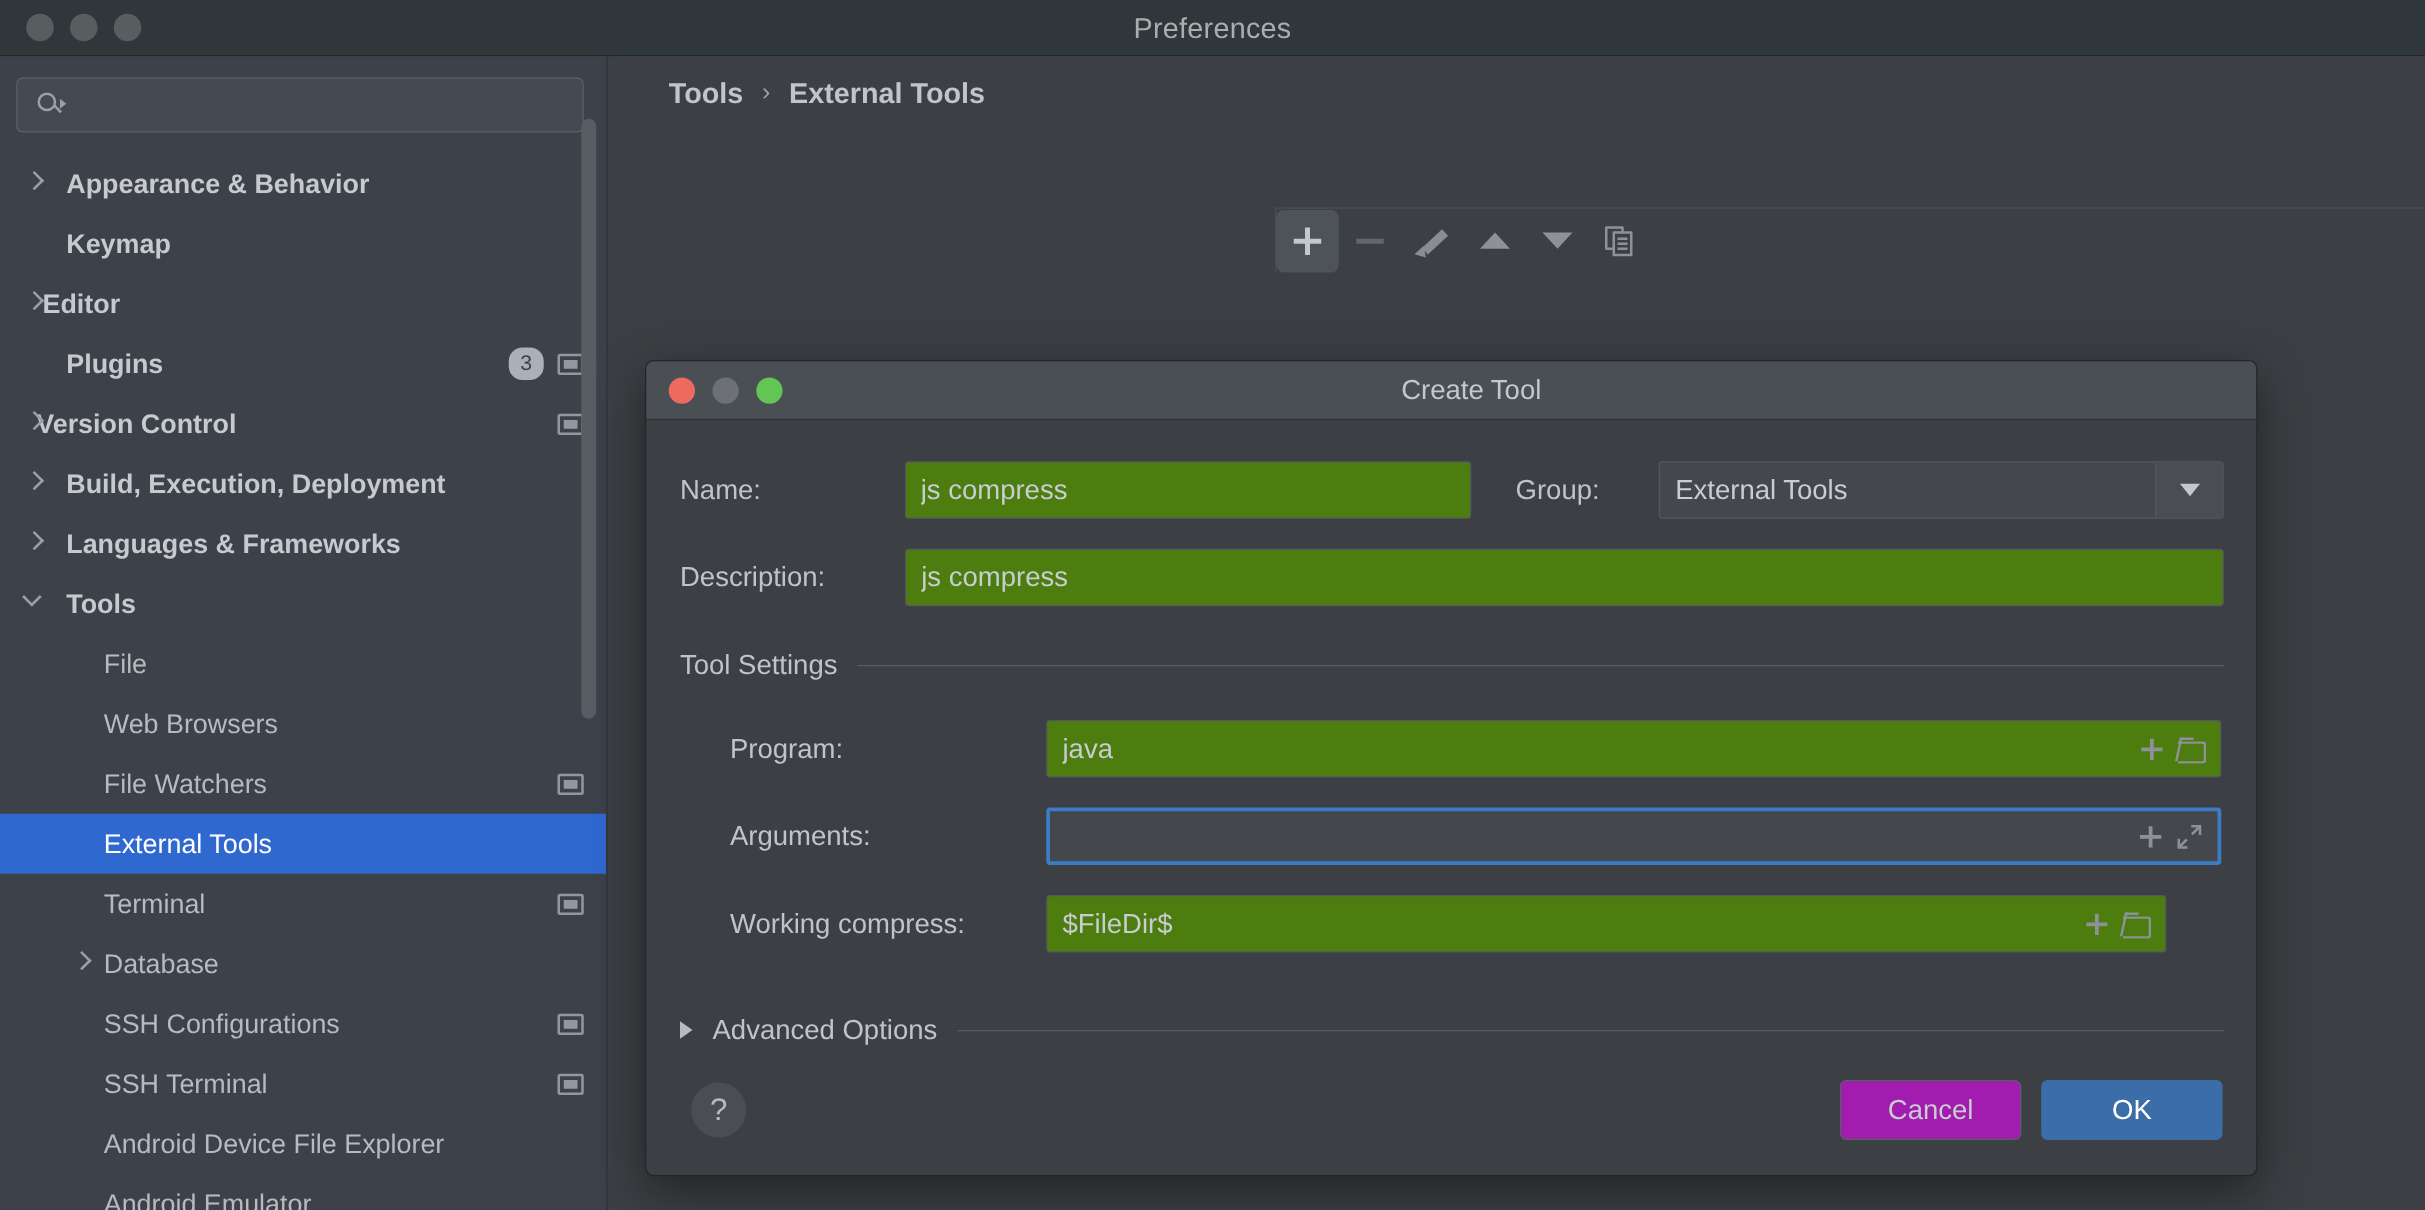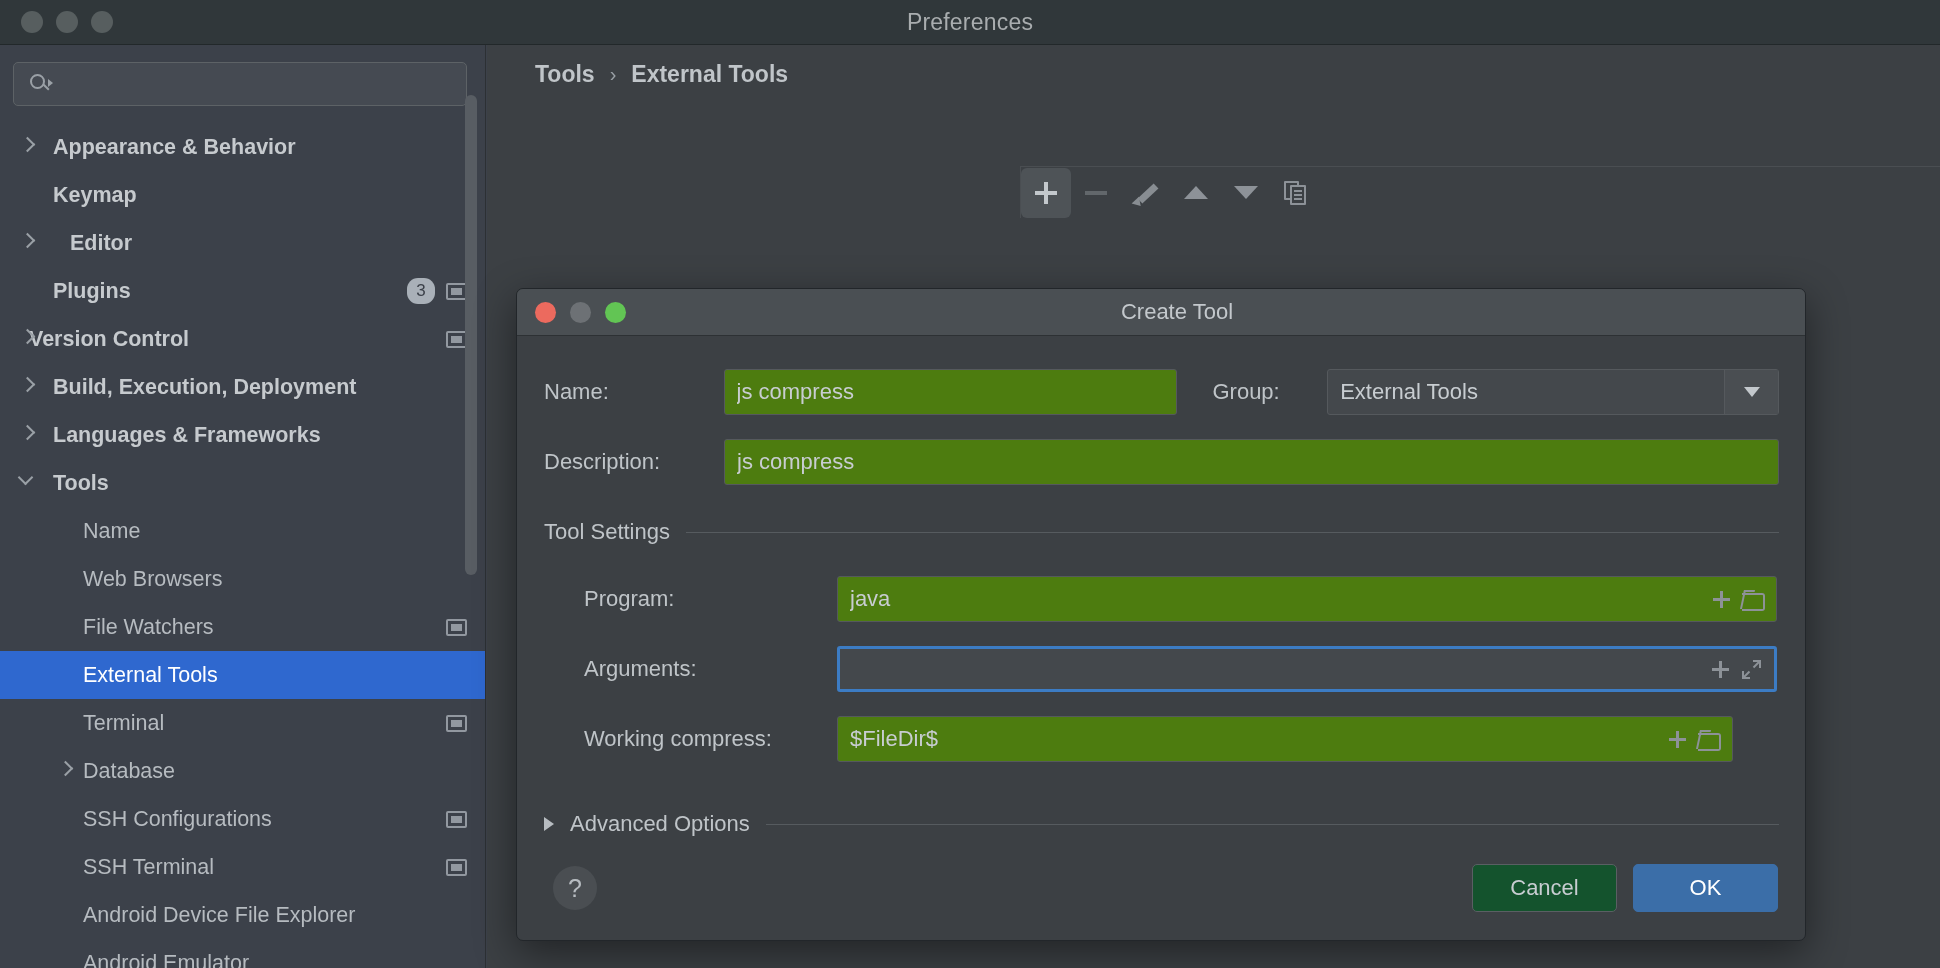--- a/index.html
+++ b/index.html
@@ -433,21 +433,21 @@
   }
   .btn {
     height: 48px;
     min-width: 145px;
     border-radius: 5px;
     font-size: 22px;
     display: flex;
     align-items: center;
     justify-content: center;
     border: 1px solid #5a5f63;
-    background: #14532d;
+    background: #a21caf;
     color: #c8cdd1;
   }
   .btn.primary {
     background: #3b6ea8;
     border-color: #3b6ea8;
     color: #ffffff;
   }
   #dlg-buttons {
     position: absolute;
     right: 27px; bottom: 30px;
@@ -490,21 +490,21 @@
           <span class="spacer"></span>
         </div>
         <div class="tree-row lvl0">
           <span class="label" style="margin-left: 53px;">Keymap</span>
           <span class="spacer"></span>
         </div>
         <div class="tree-row lvl0">
           <span class="twisty" style="left: 20px;">
             <span class="tw-right" style="display: block; margin-left: 2px; margin-top: 0px;"></span>
           </span>
-          <span class="label" style="margin-left: 70px; text-align: center;">Editor</span>
+          <span class="label" style="margin-left: 34px; text-align: center;">Editor</span>
           <span class="spacer"></span>
         </div>
         <div class="tree-row lvl0">
           <span class="label" style="margin-left: 53px;">Plugins</span>
           <span class="spacer"></span>
           <span class="badge">3</span>
           <span class="win-icon"></span>
         </div>
         <div class="tree-row lvl0">
           <span class="twisty" style="left: 20px;">
@@ -529,21 +529,21 @@
           <span class="spacer"></span>
         </div>
         <div class="tree-row lvl0">
           <span class="twisty" style="left: 20px;">
             <span class="tw-down" style="display: block; margin-left: 0px; margin-top: -3px;"></span>
           </span>
           <span class="label" style="margin-left: 53px;">Tools</span>
           <span class="spacer"></span>
         </div>
         <div class="tree-row lvl1">
-          <span class="label" style="margin-left: 83px;">Name</span>
+          <span class="label" style="margin-left: 83px;">File</span>
           <span class="spacer"></span>
         </div>
         <div class="tree-row lvl1">
           <span class="label" style="margin-left: 83px;">Web Browsers</span>
           <span class="spacer"></span>
         </div>
         <div class="tree-row lvl1">
           <span class="label" style="margin-left: 83px;">File Watchers</span>
           <span class="spacer"></span>
           <span class="win-icon"></span>

